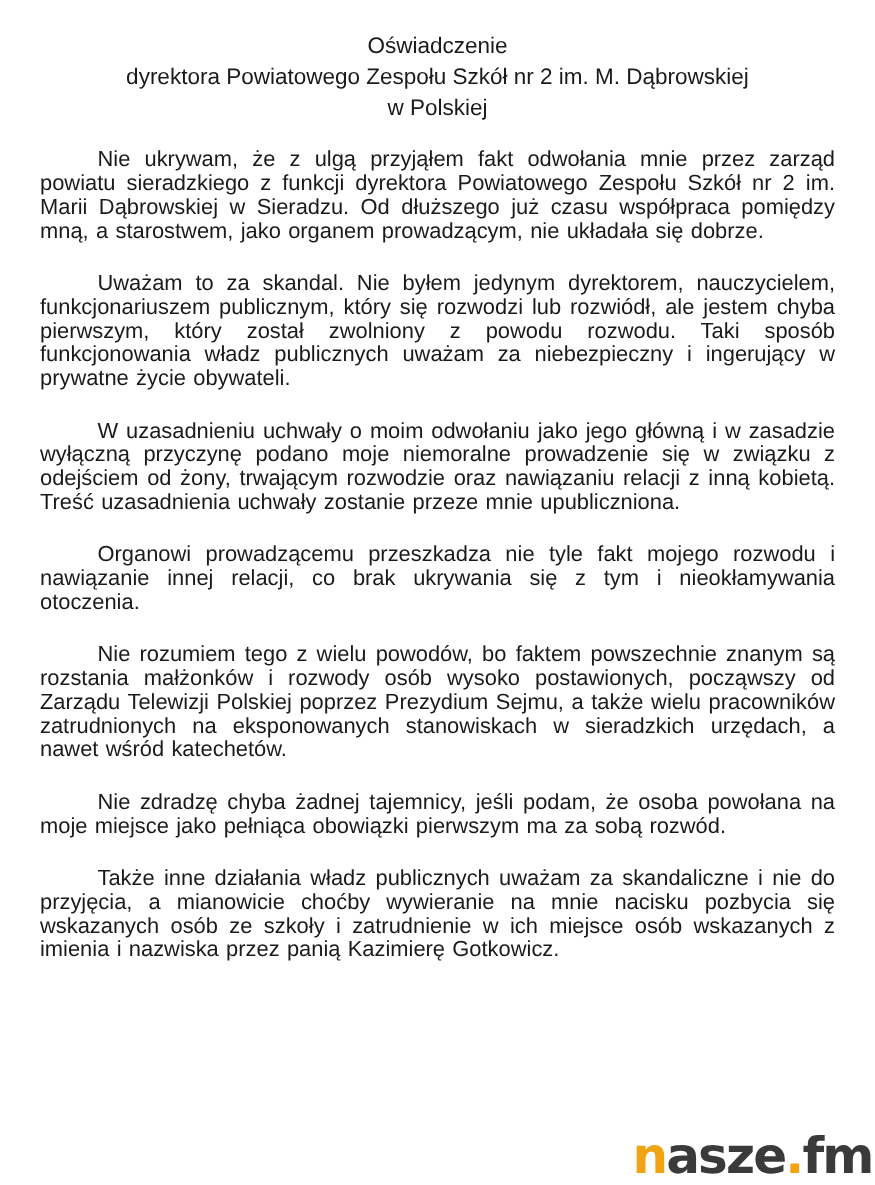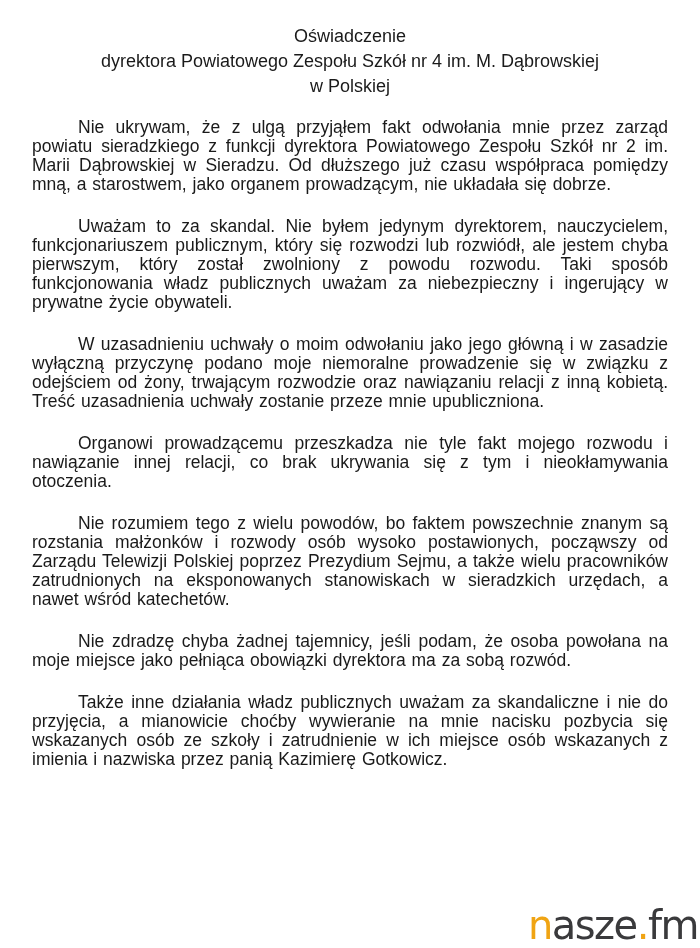--- a/index.html
+++ b/index.html
@@ -36,48 +36,48 @@
     line-height: 19px;
     margin: 0 0 23px 0;
     font-weight: 400;
     word-spacing: 1px;
   }
   .logo {
     position: absolute;
     right: 2px;
     bottom: 3px;
     font-family: "DejaVu Sans", sans-serif;
-    font-weight: 400;
+    font-weight: 700;
     font-size: 40px;
     line-height: 1;
     letter-spacing: -1.5px;
     white-space: nowrap;
     user-select: none;
   }
   .logo .accent { color: var(--logo_accent); }
   .logo .dark   { color: var(--logo_dark); }
 </style>
 </head>
 <body>
 
 <div class="page">
 
   <header class="title-block">
     <div>Oświadczenie</div>
-    <div>dyrektora Powiatowego Zespołu Szkół nr 4 im. M. Dąbrowskiej</div>
+    <div>dyrektora Powiatowego Zespołu Szkół nr 2 im. M. Dąbrowskiej</div>
     <div>w Polskiej</div>
   </header>
 
   <main class="body-block">
     <p>Nie ukrywam, że z ulgą przyjąłem fakt odwołania mnie przez zarząd powiatu sieradzkiego z funkcji dyrektora Powiatowego Zespołu Szkół nr 2 im. Marii Dąbrowskiej w Sieradzu. Od dłuższego już czasu współpraca pomiędzy mną, a starostwem, jako organem prowadzącym, nie układała się dobrze.</p>
     <p>Uważam to za skandal. Nie byłem jedynym dyrektorem, nauczycielem, funkcjonariuszem publicznym, który się rozwodzi lub rozwiódł, ale jestem chyba pierwszym, który został zwolniony z powodu rozwodu. Taki sposób funkcjonowania władz publicznych uważam za niebezpieczny i ingerujący w prywatne życie obywateli.</p>
     <p>W uzasadnieniu uchwały o moim odwołaniu jako jego główną i w zasadzie wyłączną przyczynę podano moje niemoralne prowadzenie się w związku z odejściem od żony, trwającym rozwodzie oraz nawiązaniu relacji z inną kobietą. Treść uzasadnienia uchwały zostanie przeze mnie upubliczniona.</p>
     <p>Organowi prowadzącemu przeszkadza nie tyle fakt mojego rozwodu i nawiązanie innej relacji, co brak ukrywania się z tym i nieokłamywania otoczenia.</p>
     <p>Nie rozumiem tego z wielu powodów, bo faktem powszechnie znanym są rozstania małżonków i rozwody osób wysoko postawionych, począwszy od Zarządu Telewizji Polskiej poprzez Prezydium Sejmu, a także wielu pracowników zatrudnionych na eksponowanych stanowiskach w sieradzkich urzędach, a nawet wśród katechetów.</p>
-    <p>Nie zdradzę chyba żadnej tajemnicy, jeśli podam, że osoba powołana na moje miejsce jako pełniąca obowiązki dyrektora ma za sobą rozwód.</p>
+    <p>Nie zdradzę chyba żadnej tajemnicy, jeśli podam, że osoba powołana na moje miejsce jako pełniąca obowiązki pierwszym ma za sobą rozwód.</p>
     <p>Także inne działania władz publicznych uważam za skandaliczne i nie do przyjęcia, a mianowicie choćby wywieranie na mnie nacisku pozbycia się wskazanych osób ze szkoły i zatrudnienie w ich miejsce osób wskazanych z imienia i nazwiska przez panią Kazimierę Gotkowicz.</p>
   </main>
 
   <div class="logo">
     <span class="accent">n</span><span class="dark">asze</span><span class="accent">.</span><span class="dark">fm</span>
   </div>
 
 </div>
 
 </body></html>

